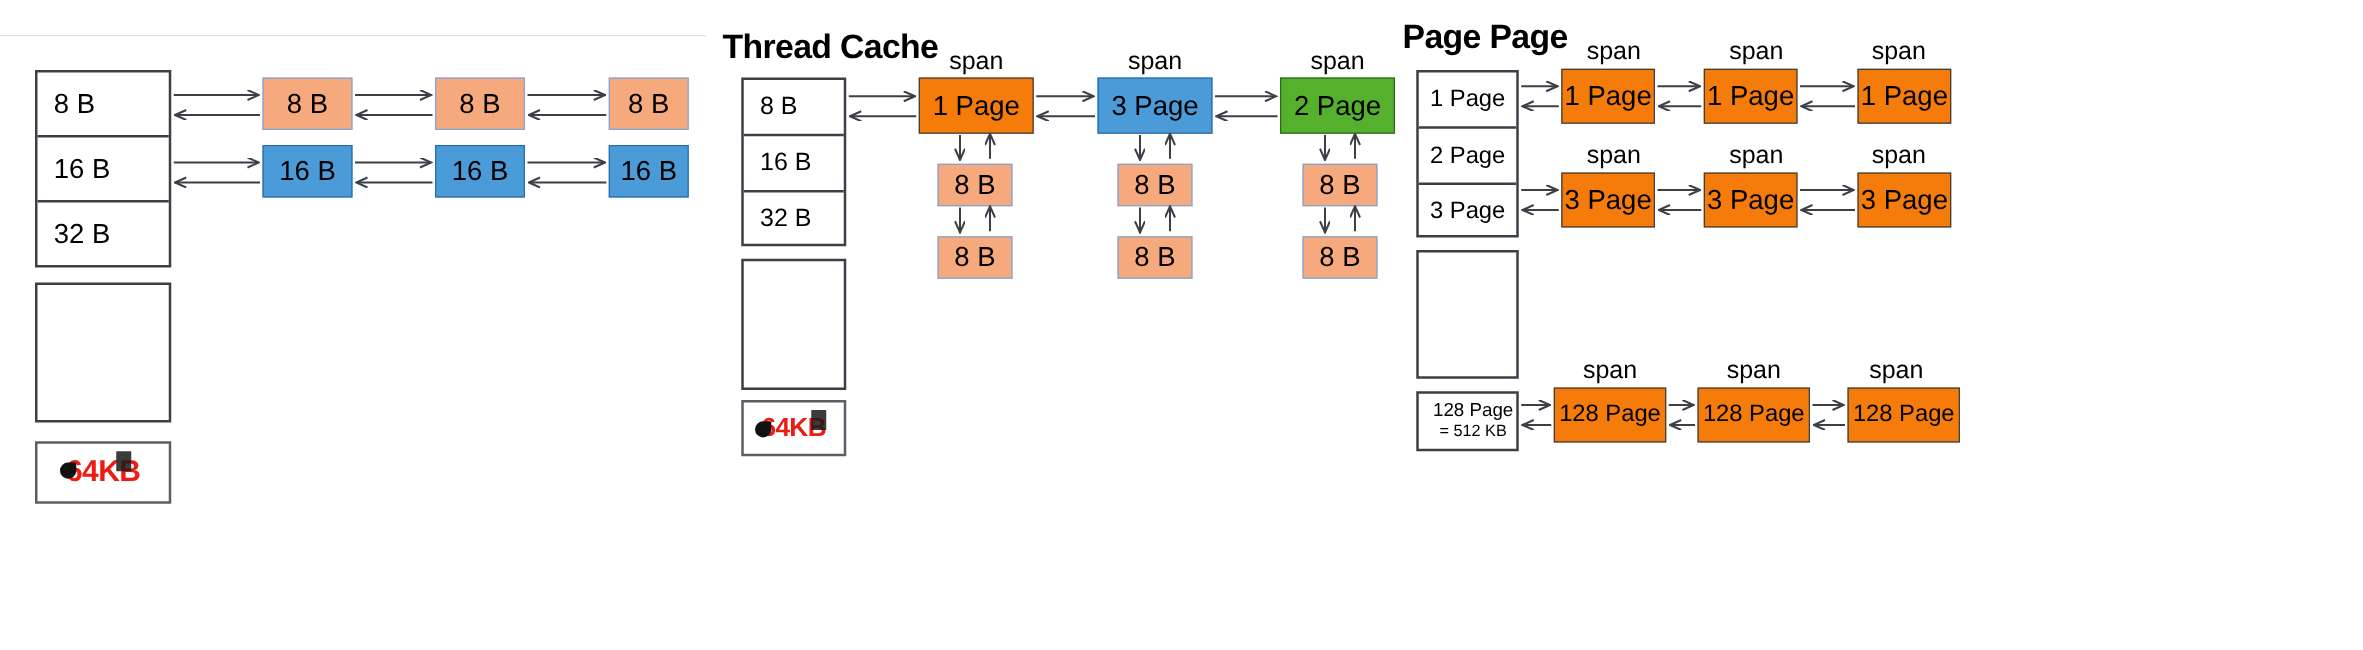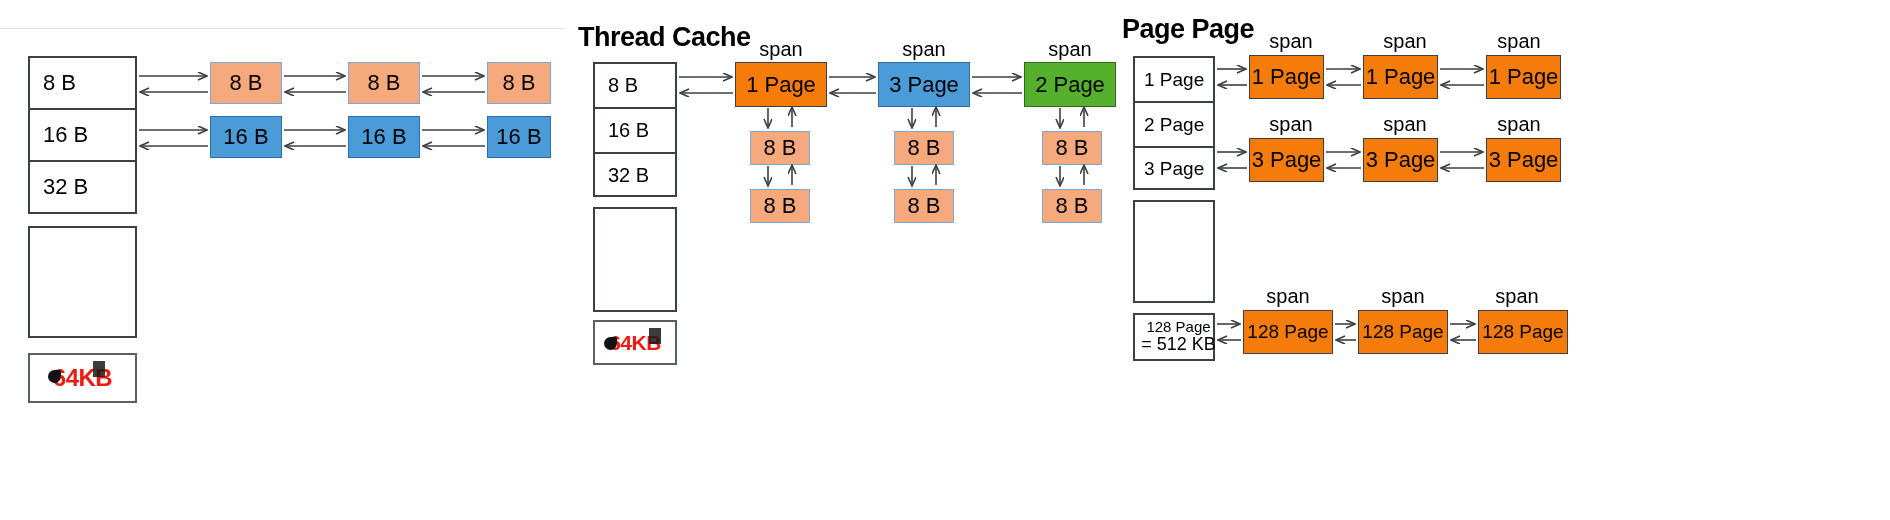--- a/index.html
+++ b/index.html
@@ -46,21 +46,21 @@
     align-items: center;
     padding-left: 13px;
     font-size: 22px;
     color: #000;
     white-space: nowrap;
   }
   .listrow:last-child { border-bottom: none; }
 
   .sublabel {
     display: block;
-    font-size: 18px;
+    font-size: 13px;
     line-height: 1.1;
     margin-top: 1px;
   }
   .stacklabel {
     display: flex;
     flex-direction: column;
     justify-content: center;
     line-height: 1.05;
   }
 

